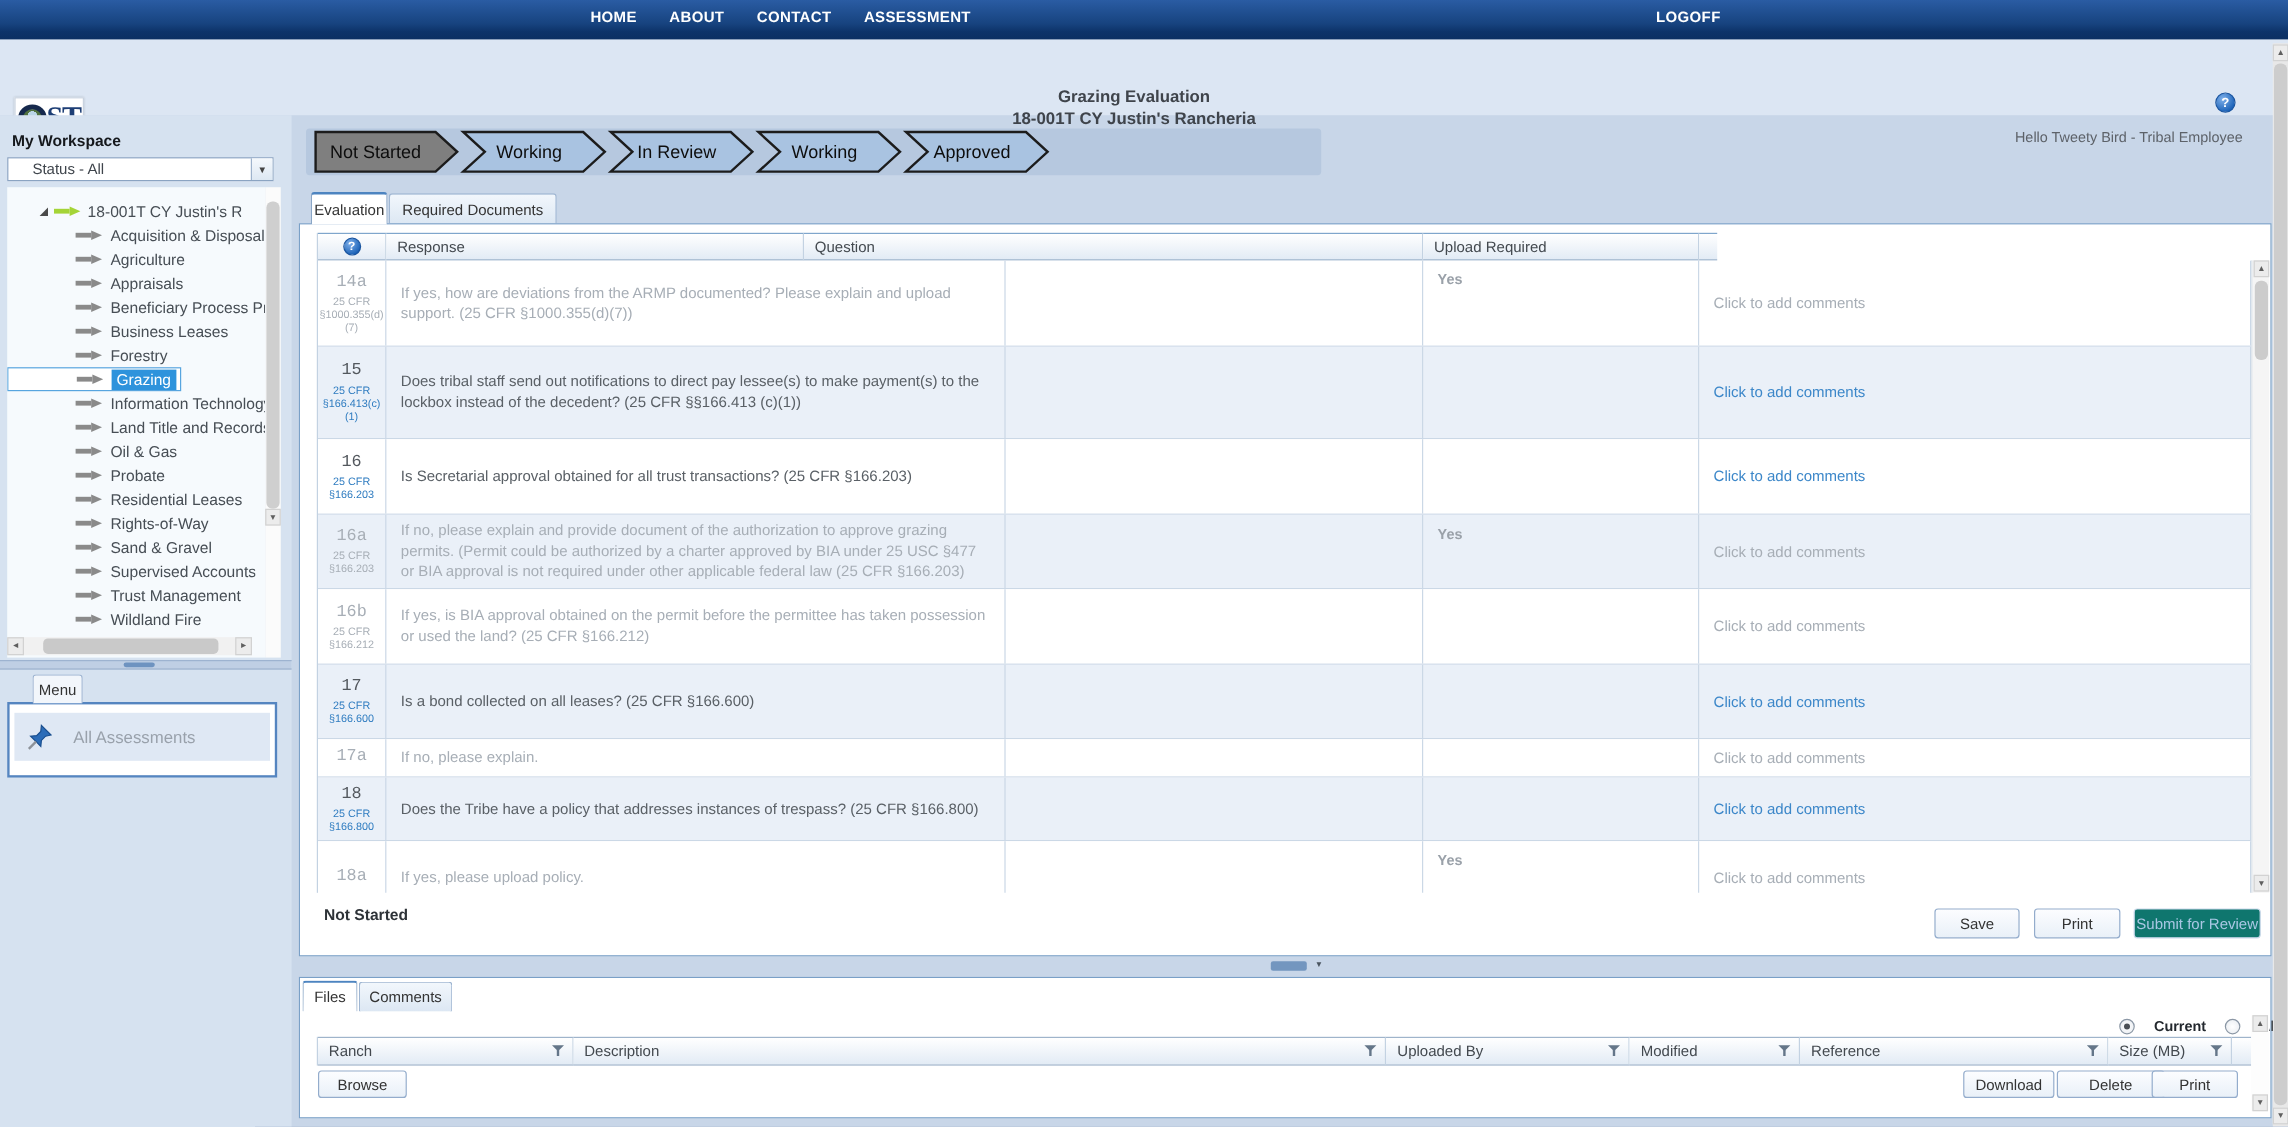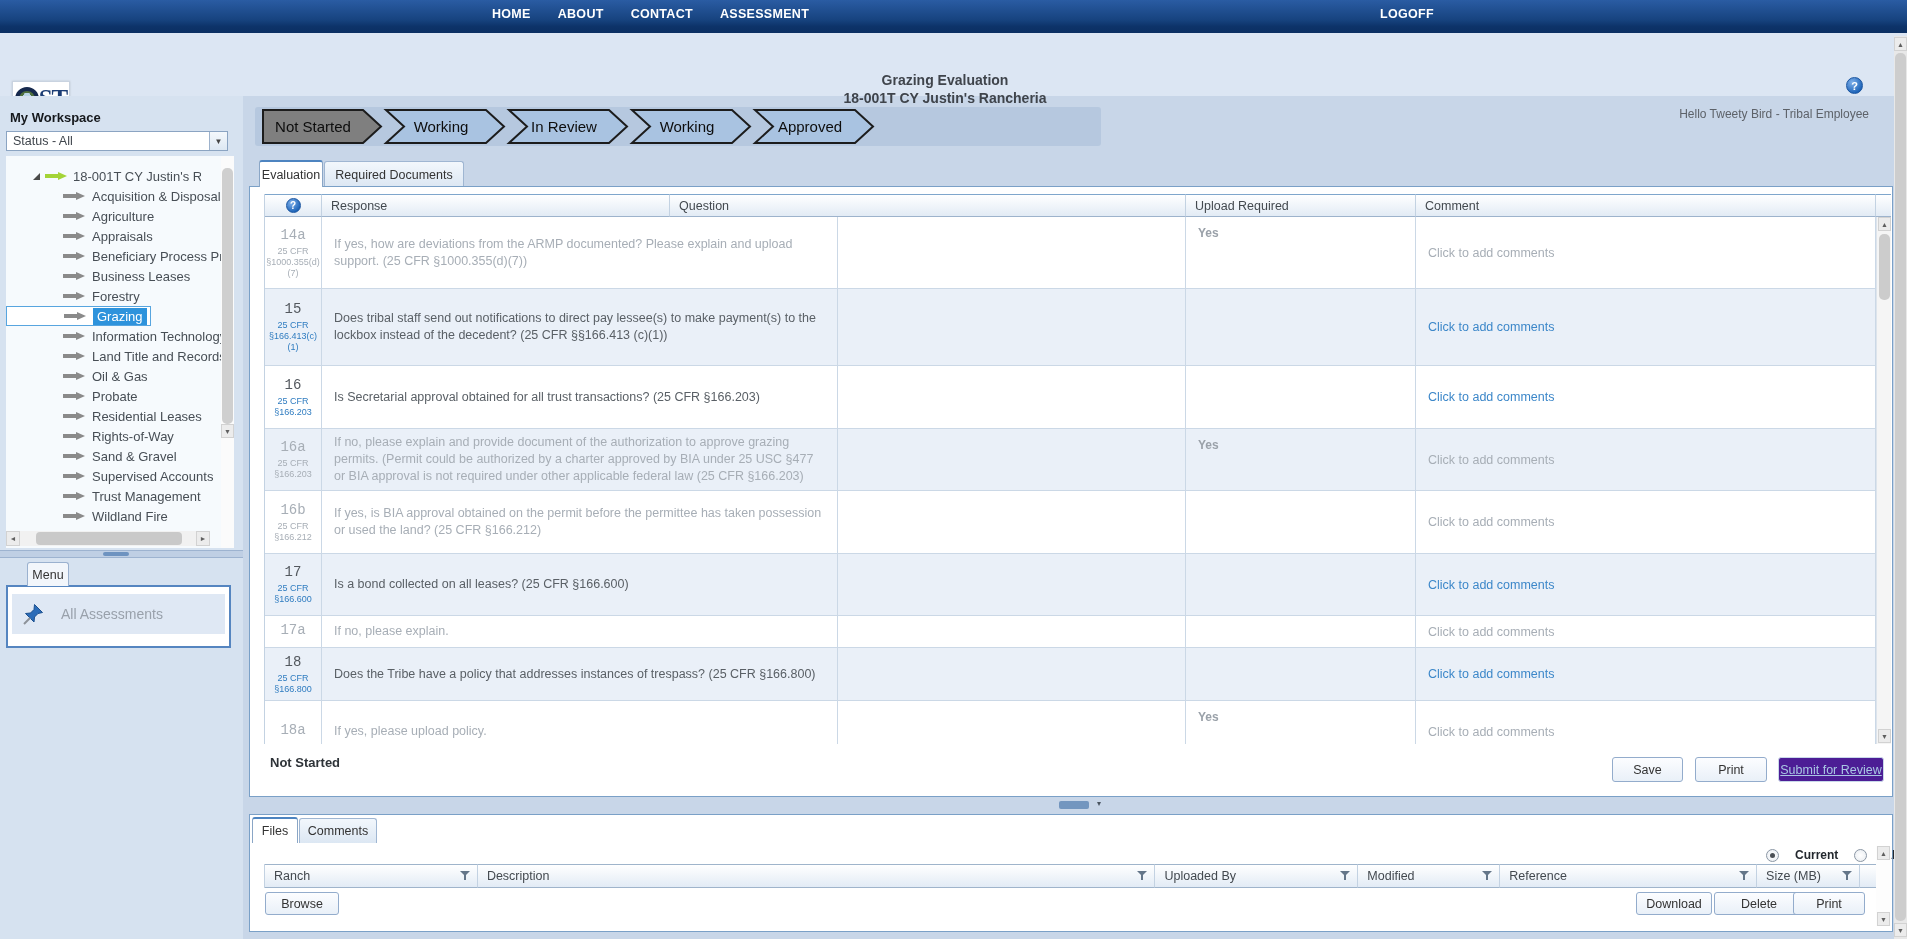--- a/index.html
+++ b/index.html
@@ -29,21 +29,21 @@
     display:flex; align-items:center; justify-content:center; cursor:pointer;
     background:radial-gradient(circle at 35% 30%, #7fb0ea, #1c63b8 75%); border:1px solid #1a55a0; }
   .help-main { position:absolute; left:1846px; top:44px; }
   .greet { position:absolute; right:38px; top:74px; font-size:12px; color:#5d6269; }
 
   
   .leftbg { position:absolute; left:0; top:96px; width:243px; height:843px; background:#d6e2f0; }
   .ws-title { position:absolute; left:10px; top:110px; font-size:13px; font-weight:700; color:#15181c; }
   .dd { position:absolute; left:6px; top:131px; width:222px; height:20px; background:#fff;
     border:1px solid #8ba4c2; display:flex; align-items:stretch; cursor:pointer; }
-  .dd-text { flex:1; padding-left:6px; font-size:12.5px; color:#3f454c; display:flex; align-items:center; }
+  .dd-text { flex:1; padding-left:20px; font-size:12.5px; color:#3f454c; display:flex; align-items:center; }
   .dd-btn { width:18px; background:linear-gradient(#f4f8fc,#dde8f3); border-left:1px solid #9db2cc;
     display:flex; align-items:center; justify-content:center; font-size:8px; color:#444; }
   .tree { position:absolute; left:6px; top:156px; width:215px; height:392px; background:#f6fafd;
     overflow:hidden; padding-top:10px; }
   .tree-row { height:20px; display:flex; align-items:center; gap:6px; padding-left:57px;
     font-size:13px; color:#474e55; cursor:pointer; white-space:nowrap; }
   .tree-root { padding-left:27px; gap:5px; }
   .expander { width:0; height:0; border-bottom:7px solid #4a4a4a; border-left:7px solid transparent; flex:none; }
   .arr { width:23px; height:9px; position:relative; flex:none; }
   .arr i { position:absolute; left:0; top:2.5px; width:13px; height:4px; background:#8a8a8a; }
@@ -114,21 +114,21 @@
   .grid-row.muted .c-c .cmt { color:#a7aeb6; }
 
   .gsb { position:absolute; left:1876px; top:217px; width:15px; height:527px; background:#f5f5f5; border-left:1px solid #dde4ec; }
   .gsb .ubtn { left:1px; top:0; } .gsb .thumb { position:absolute; left:2px; top:17px; width:11px; height:66px; background:#cccccc; border-radius:5px; }
   .gsb .dbtn { left:1px; top:512px; }
 
   .status-txt { position:absolute; left:270px; top:755px; font-size:13px; font-weight:700; color:#2e3338; }
   .btn { position:absolute; height:25px; border:1px solid #93accc; border-radius:3px;
     background:linear-gradient(#fcfdff,#e9f0f8); color:#333; font-size:12.5px;
     display:flex; align-items:center; justify-content:center; cursor:pointer; }
-  .btn.disabled { color:#a9c7e4; background:#4c1d95; border-color:#c9d8ea; cursor:default;text-decoration:underline; }
+  .btn.disabled { color:#a9c7e4; background:#0f766e; border-color:#c9d8ea; cursor:default; }
   .b-save { left:1612px; top:757px; width:71px; } .b-print { left:1695px; top:757px; width:72px; }
   .b-submit { left:1778px; top:757px; width:106px; }
 
   
   .msgrip { position:absolute; left:1059px; top:801px; width:30px; height:8px; background:#7396bf; border-radius:2px; cursor:row-resize; }
   .msarrow { position:absolute; left:1097px; top:799px; font-size:8px; color:#4a5560; }
 
   
   .files-panel { position:absolute; left:249px; top:814px; width:1644px; height:118px; background:#fff; border:1px solid #7aa0c7; }
   .ftab1 { position:absolute; left:252px; top:817px; width:46px; height:26px; }
@@ -376,21 +376,20 @@
   <div class="eval-panel"></div>
 
   <div class="gridwrap">
     <div class="ghead">
       <div class="gh c0">
           <span class="help-badge" style="width:15px;height:15px;font-size:10px;">?</span>
         </div>
       <div class="gh c2">Response</div>
       <div class="gh c1">Question</div>
       <div class="gh c3">Upload Required</div>
-      <div class="gh c4">Comment</div>
       <div class="gh c5"></div>
     </div>
     <div class="gbody">
         <div class="grid-row muted" style="height: 72px;">
     <div class="c-num">
       <div class="qnum">14a</div>
       <div class="qcfr">25 CFR
 §1000.355(d)
 (7)</div>
     </div>

